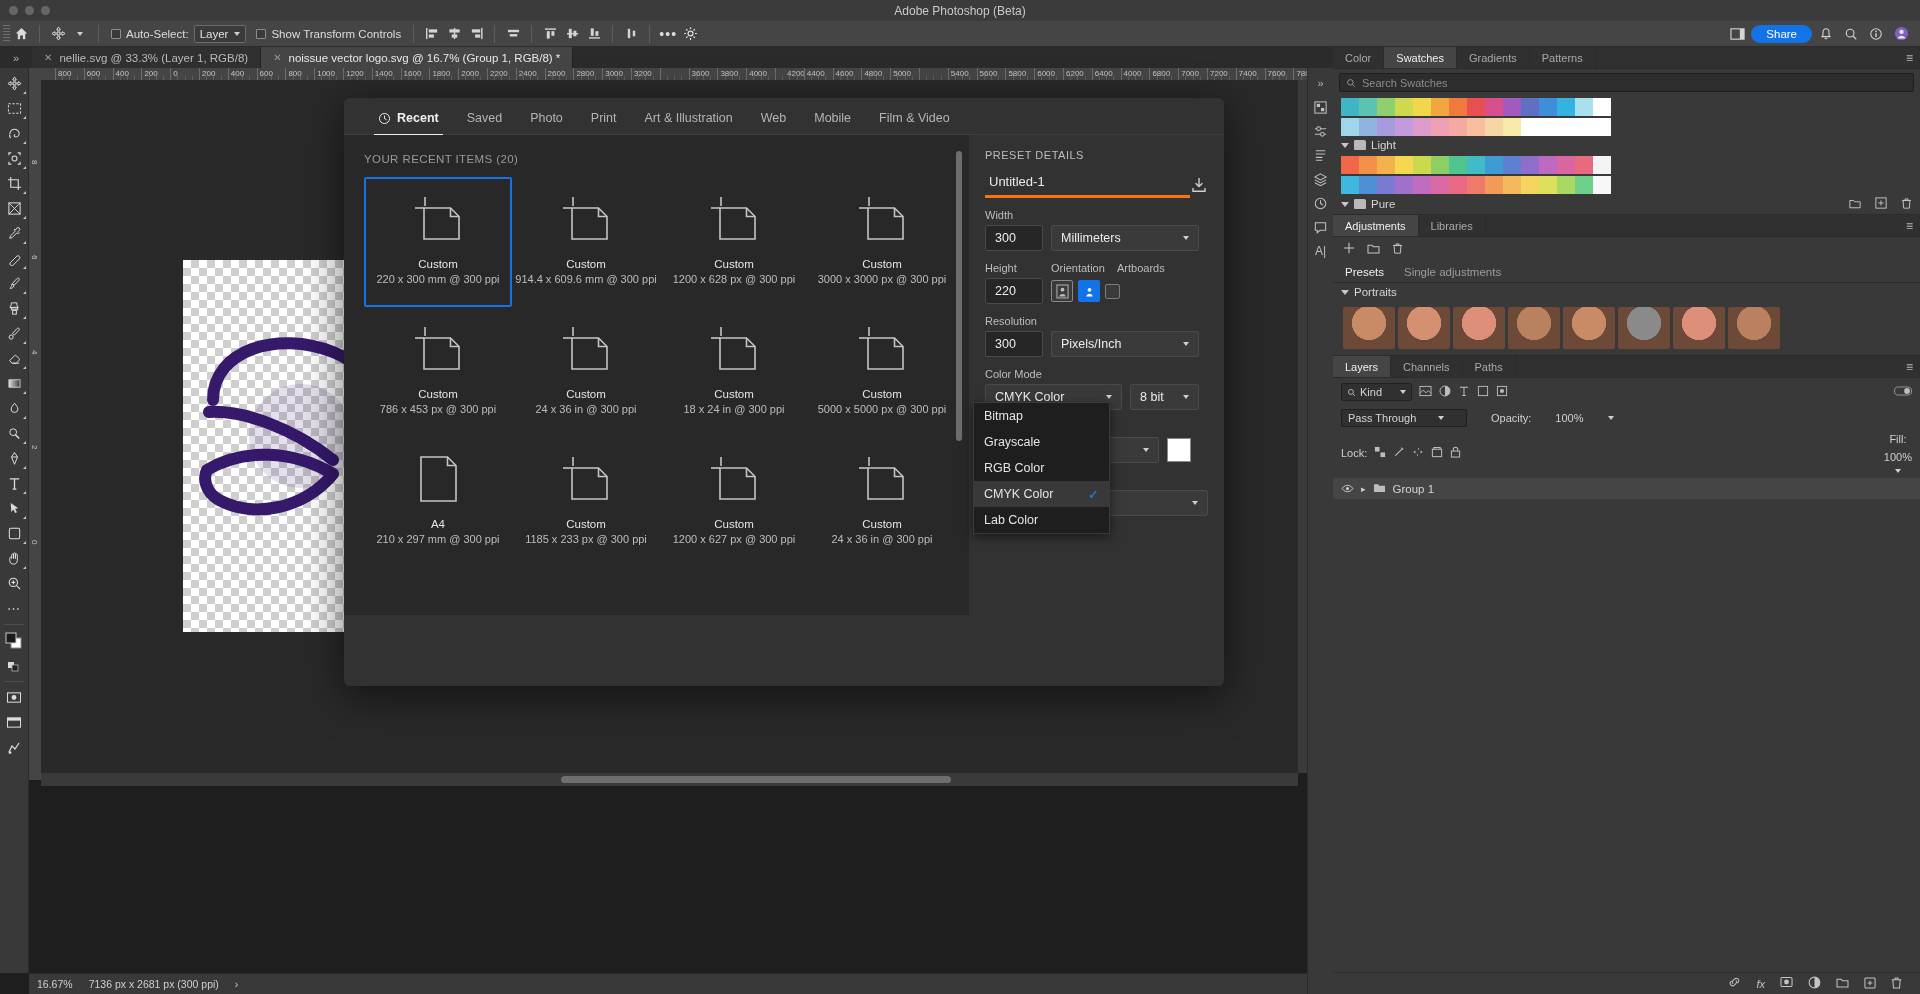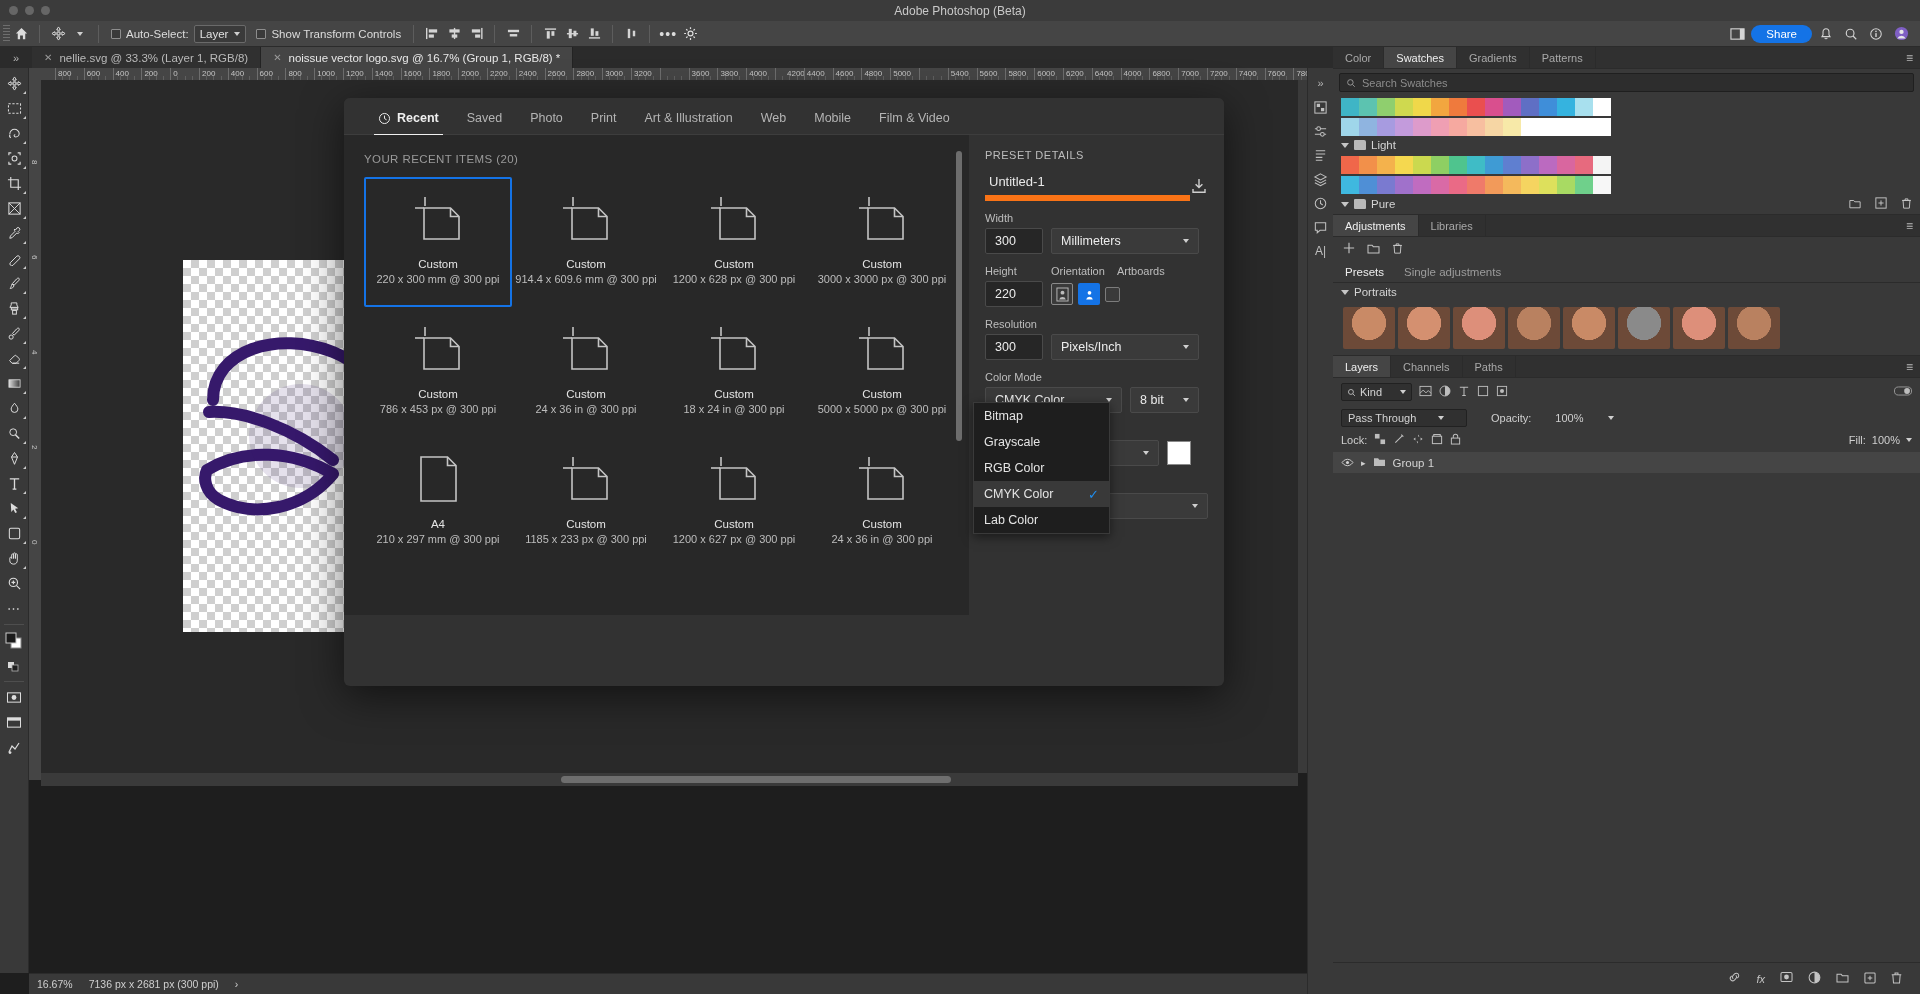--- a/index.html
+++ b/index.html
@@ -204,21 +204,21 @@
   .cell.sel { border:2px solid #1473e6; border-radius:2px; padding-top:8px; }
   .cell .lbl { font-size:11.5px; color:#e4e4e4; margin-top:6px; }
   .cell .sub { font-size:11px; color:#bdbdbd; margin-top:3px; }
   .rscroll { position:absolute; right:7px; top:16px; width:6px; height:290px; background:#6d6d6d; border-radius:3px; }
 
   .detail-pane { width:255px; background:#323232; padding:14px 16px 0 16px; position:relative; }
   .dp-head { font-size:11px; color:#bdbdbd; letter-spacing:.5px; margin-bottom:10px; }
   .namerow { display:flex; align-items:center; justify-content:space-between; }
   .nameinput {
     flex:1; font-size:13px; color:#e9e9e9; padding:3px 2px 6px 4px;
-    border-bottom:6px solid #f97316; background:transparent;
+    border-bottom:3px solid #f97316; background:transparent;
   }
   .fl { font-size:11px; color:#bdbdbd; margin:11px 0 4px; }
   .row { display:flex; gap:8px; align-items:center; }
   .numinput {
     width:58px; height:26px; background:#262626; border:1px solid #4a4a4a; border-radius:2px;
     display:flex; align-items:center; padding-left:9px; font-size:12.5px; color:#ececec;
   }
   .selectbox {
     height:26px; background:#3a3a3a; border:1px solid #4a4a4a; border-radius:2px;
     display:flex; align-items:center; justify-content:space-between;
@@ -1149,21 +1149,21 @@
               <rect x="1.5" y="3.5" width="10" height="8" fill="none" stroke="#bdbdbd" stroke-width="1.1"></rect>
               <path d="M3 3.5V1.5h7v2" fill="none" stroke="#bdbdbd" stroke-width="1.1"></path>
             </svg>
         </span>
         <span>
           <svg width="11" height="12" viewBox="0 0 12 13">
               <rect x="1.5" y="5.5" width="9" height="6.5" fill="none" stroke="#bdbdbd" stroke-width="1.1"></rect>
               <path d="M3.6 5.5V3.6a2.4 2.4 0 014.8 0v1.9" fill="none" stroke="#bdbdbd" stroke-width="1.1"></path>
             </svg>
         </span>
-        <span style="margin-left:auto;display:flex;gap:6px;align-items:center;">
+        <span style="margin-left:auto;display:flex;gap:6px;align-items:center;flex-direction:column;">
           <span>Fill:</span>
           <span>100%</span>
           <span class="caret"></span>
         </span>
       </div>
       <div class="layer-item">
         <span class="eye">
           <svg width="13" height="9" viewBox="0 0 14 10">
               <path d="M1 5s2.2-3.6 6-3.6S13 5 13 5s-2.2 3.6-6 3.6S1 5 1 5z" fill="none" stroke="#d4d4d4" stroke-width="1"></path>
               <circle cx="7" cy="5" r="1.7" fill="#d4d4d4"></circle>
@@ -1172,21 +1172,21 @@
         <span style="color:#cfcfcf;font-size:9px;">▸</span>
         <span>
           <svg width="13" height="11" viewBox="0 0 14 12">
               <path d="M1 2.5h4.5l1.2 1.5H13v7H1z" fill="#bdbdbd"></path>
             </svg>
         </span>
         <span>Group 1</span>
       </div>
     </div>
 
-    <div style="position:absolute; left:0; bottom:0; width:587px; height:32px; background:#393939;
+    <div style="position:absolute; left:0; bottom:0; width:587px; height:22px; background:#393939;
                 display:flex; align-items:center; justify-content:flex-end; gap:15px; padding-right:18px;
                 border-top:1px solid #2b2b2b;">
       <span>
         <svg width="13" height="12" viewBox="0 0 14 13">
             <path d="M5.6 8.4a2.6 2.6 0 010-3.7l1.5-1.5a2.6 2.6 0 013.7 3.7l-.8.8M8.4 4.6a2.6 2.6 0 010 3.7L6.9 9.8a2.6 2.6 0 11-3.7-3.7l.8-.8" fill="none" stroke="#c4c4c4" stroke-width="1.1"></path>
           </svg>
       </span>
       <span style="color:#c4c4c4;font-size:11px;font-style:italic;">fx</span>
       <span>
         <svg width="13" height="12" viewBox="0 0 14 13">

